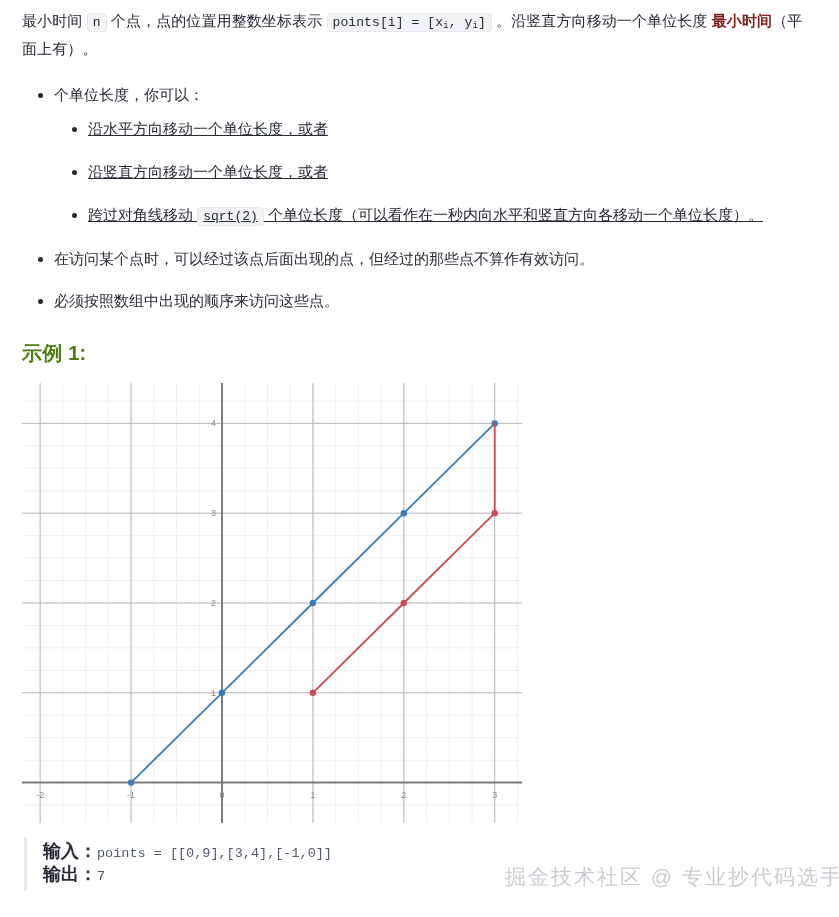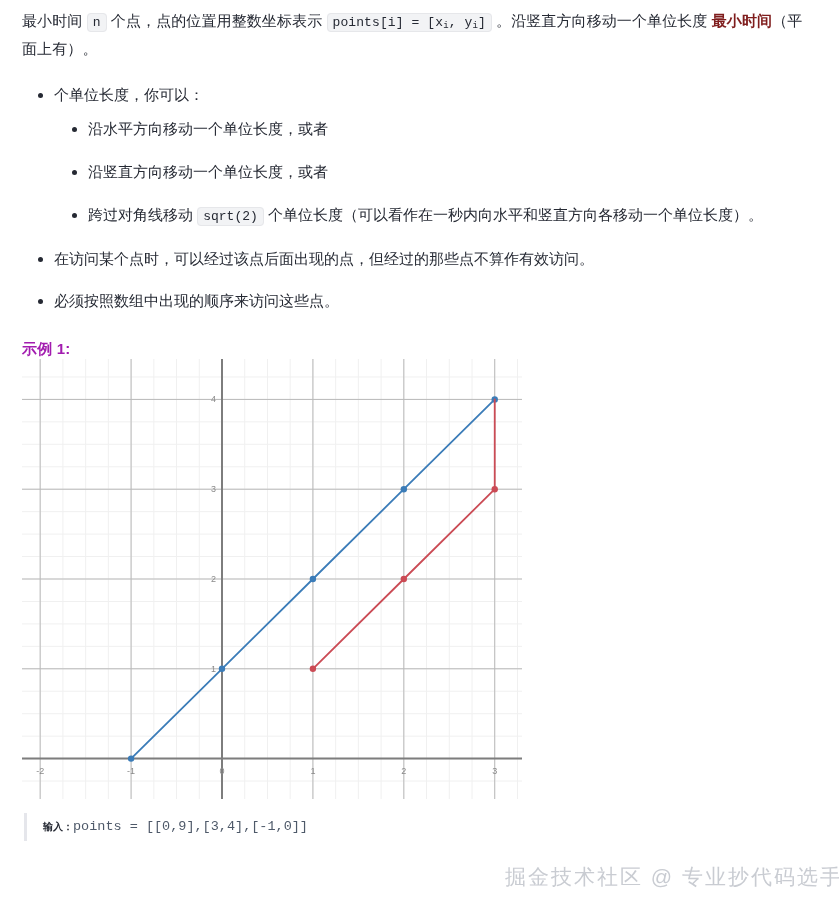--- a/index.html
+++ b/index.html
@@ -68,37 +68,38 @@
     list-style: none;
     margin: 8px 0 0 0;
     padding-left: 16px;
   }
   ul.lvl2 > li {
     position: relative;
     padding-left: 18px;
     font-size: 15px;
     line-height: 26px;
     margin-bottom: 17px;
+    text-decoration: underline;
   }
   ul.lvl2 > li:last-child { margin-bottom: 2px; }
   ul.lvl2 > li::before {
     content: "";
     position: absolute;
     left: 2px; top: 11px;
     width: 5px; height: 5px;
     border-radius: 50%;
     background: #252933;
   }
 
   
   .example-title {
-    font-size: 15px;
+    font-size: 20px;
     font-weight: 700;
-    color: #a21caf;
-    margin: 26px 0 0 0;
+    color: #4d7c0f;
+    margin: 26px 0 16px 0;
     letter-spacing: 0.2px;
   }
 
   
   .chart-wrap {
     width: 500px;
     height: 440px;
     margin: 0 0 14px 0;
     position: relative;
     background: #ffffff;
@@ -115,21 +116,21 @@
     font-family: "Liberation Mono", "DejaVu Sans Mono", monospace;
     font-size: 13.5px;
     line-height: 20px;
     color: #4e5969;
     white-space: nowrap;
   }
   .example-block .ln b {
     font-family: "Liberation Sans", "DejaVu Sans", sans-serif;
     font-weight: 700;
     color: #252933;
-    font-size: 10px;
+    font-size: 18px;
   }
 
   
   .watermark {
     position: absolute;
     left: 505px;
     top: 863px;
     font-size: 21px;
     color: #c9ccd2;
     letter-spacing: 2px;
@@ -260,20 +261,23 @@
           <circle cx="290.90909090909093" cy="309.7959183673469" r="3.2" fill="#cb4b55"></circle>
         </g>
       </svg>
   </div>
 
   <div class="example-block">
     <div class="ln">
       <b>输入：</b><span>points = [[0,9],[3,4],[-1,0]]</span>
     </div>
     <div class="ln">
+      <b>输出：</b><span>7</span>
+    </div>
+    <div class="ln">
       
     </div>
 
   </div>
 
 </div>
 
 <div class="watermark">掘金技术社区 @ 专业抄代码选手</div>
 
 </body></html>

